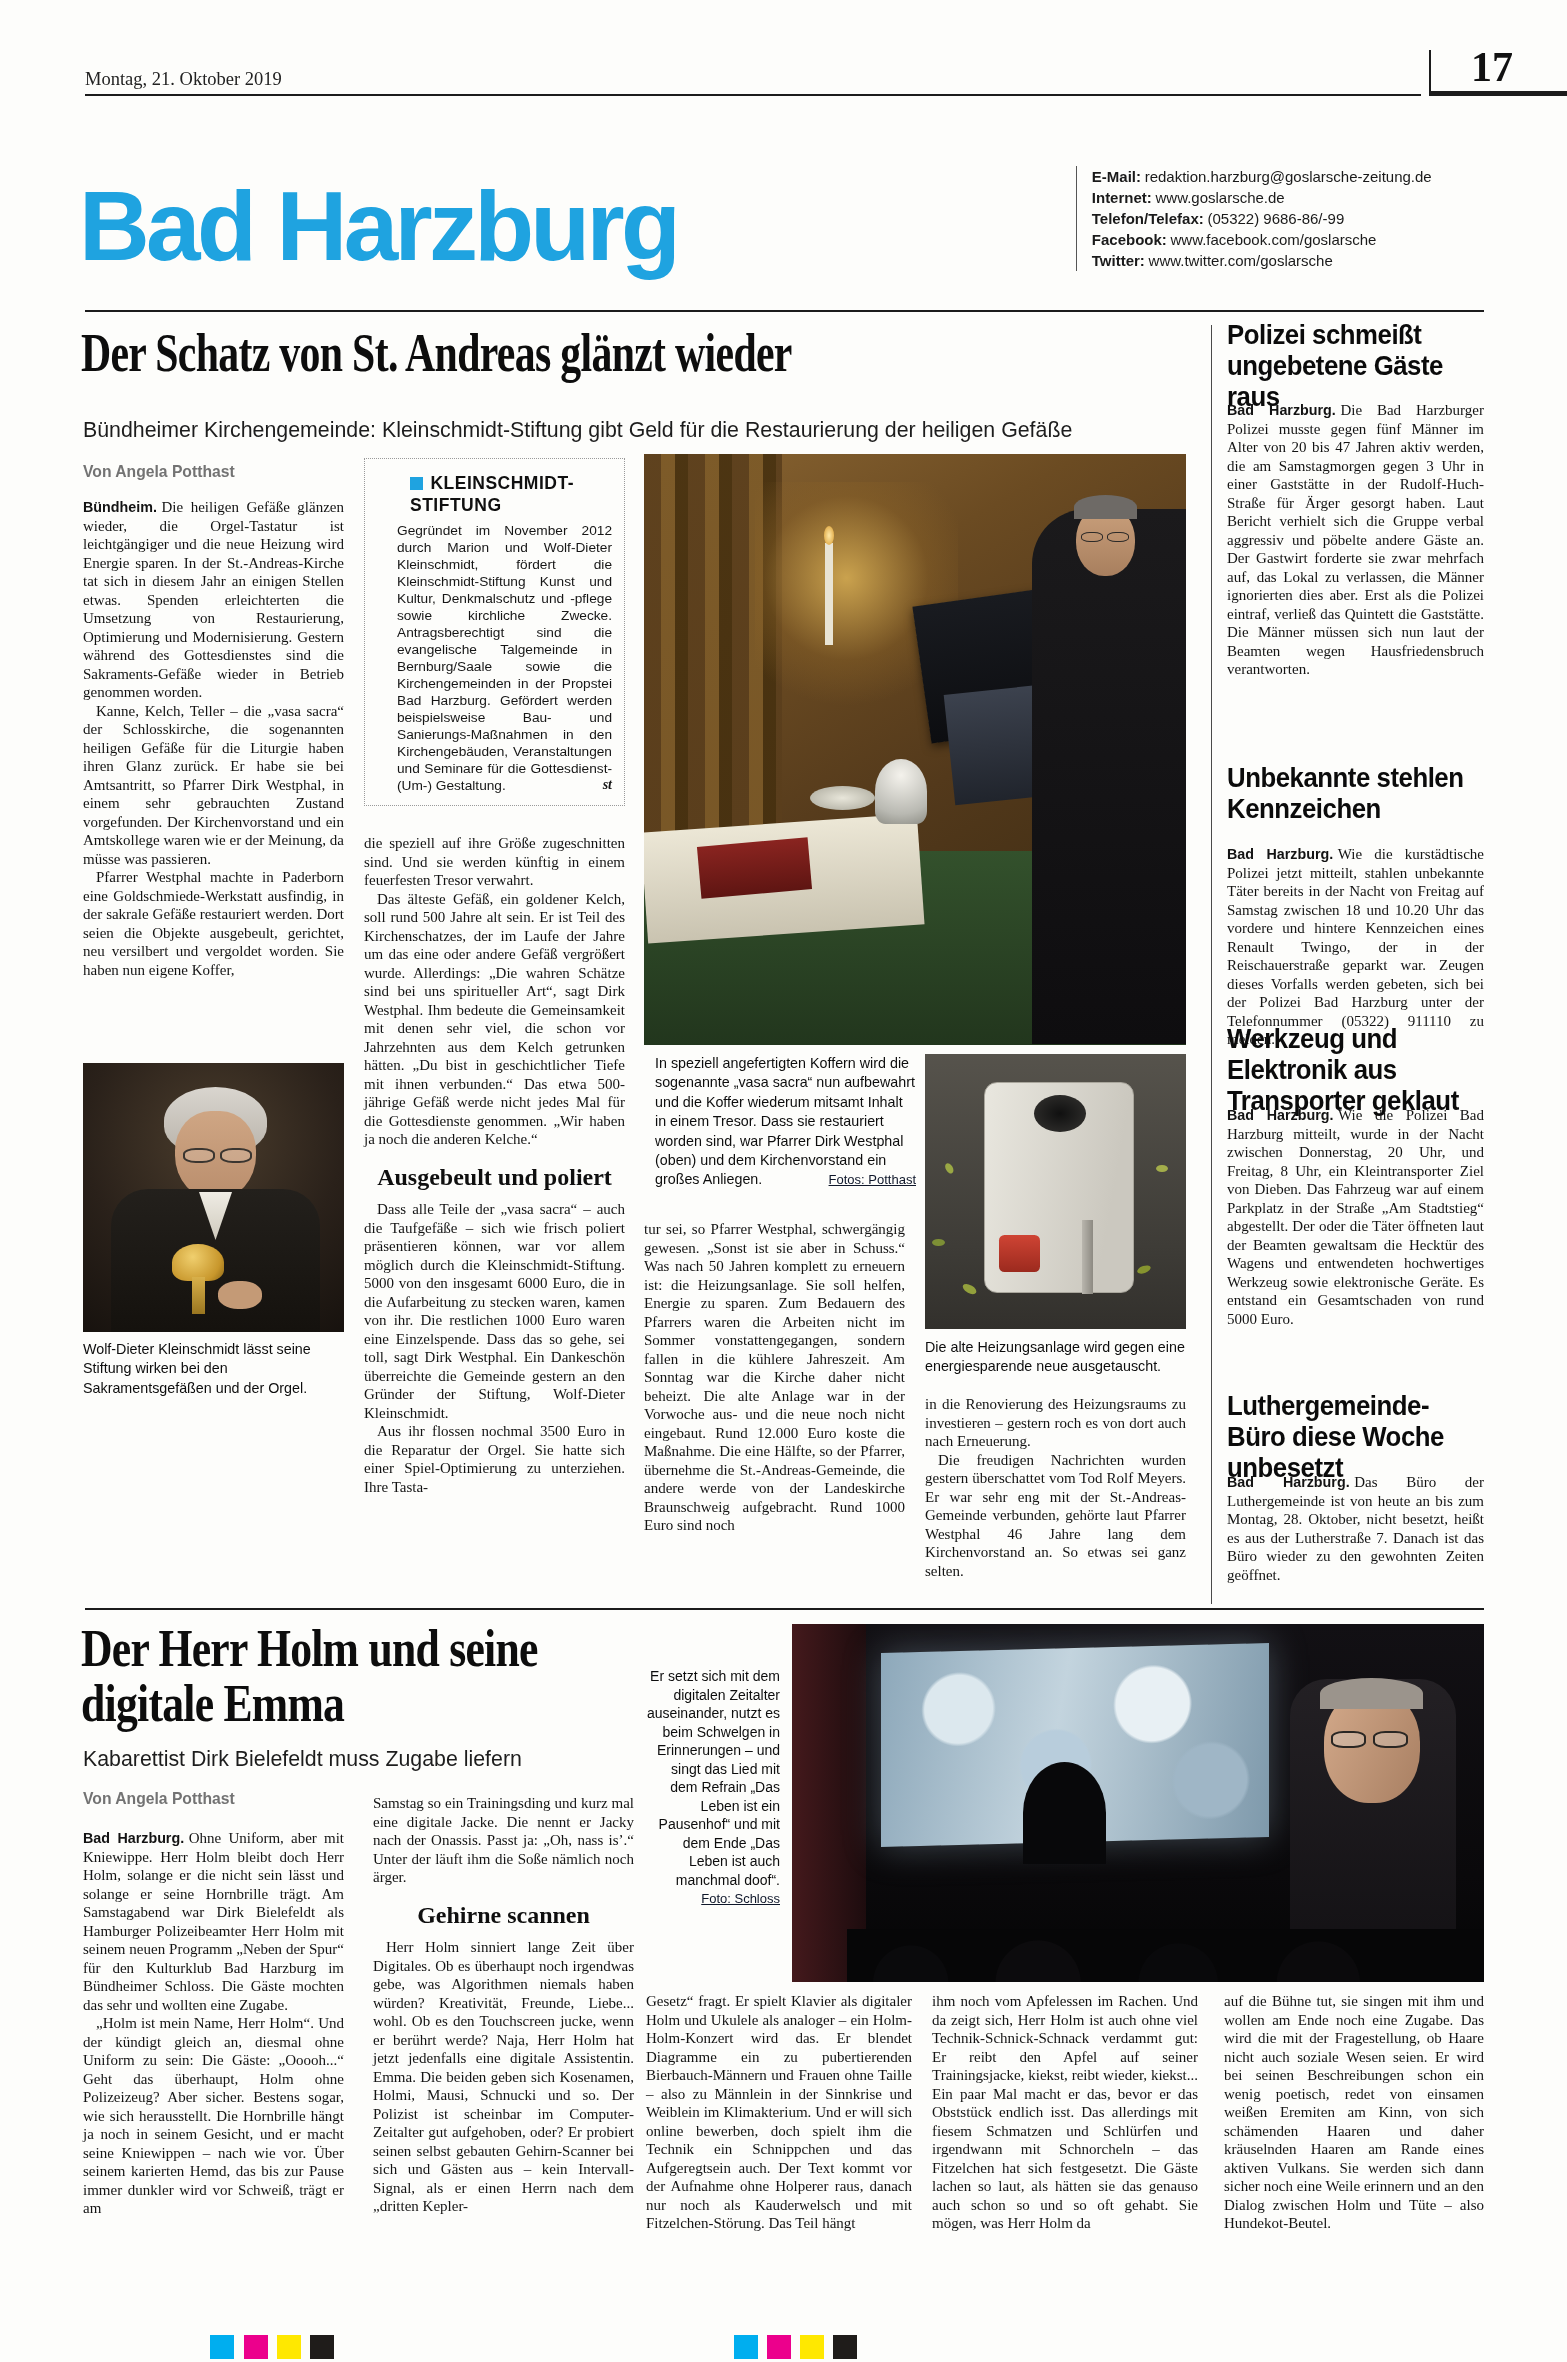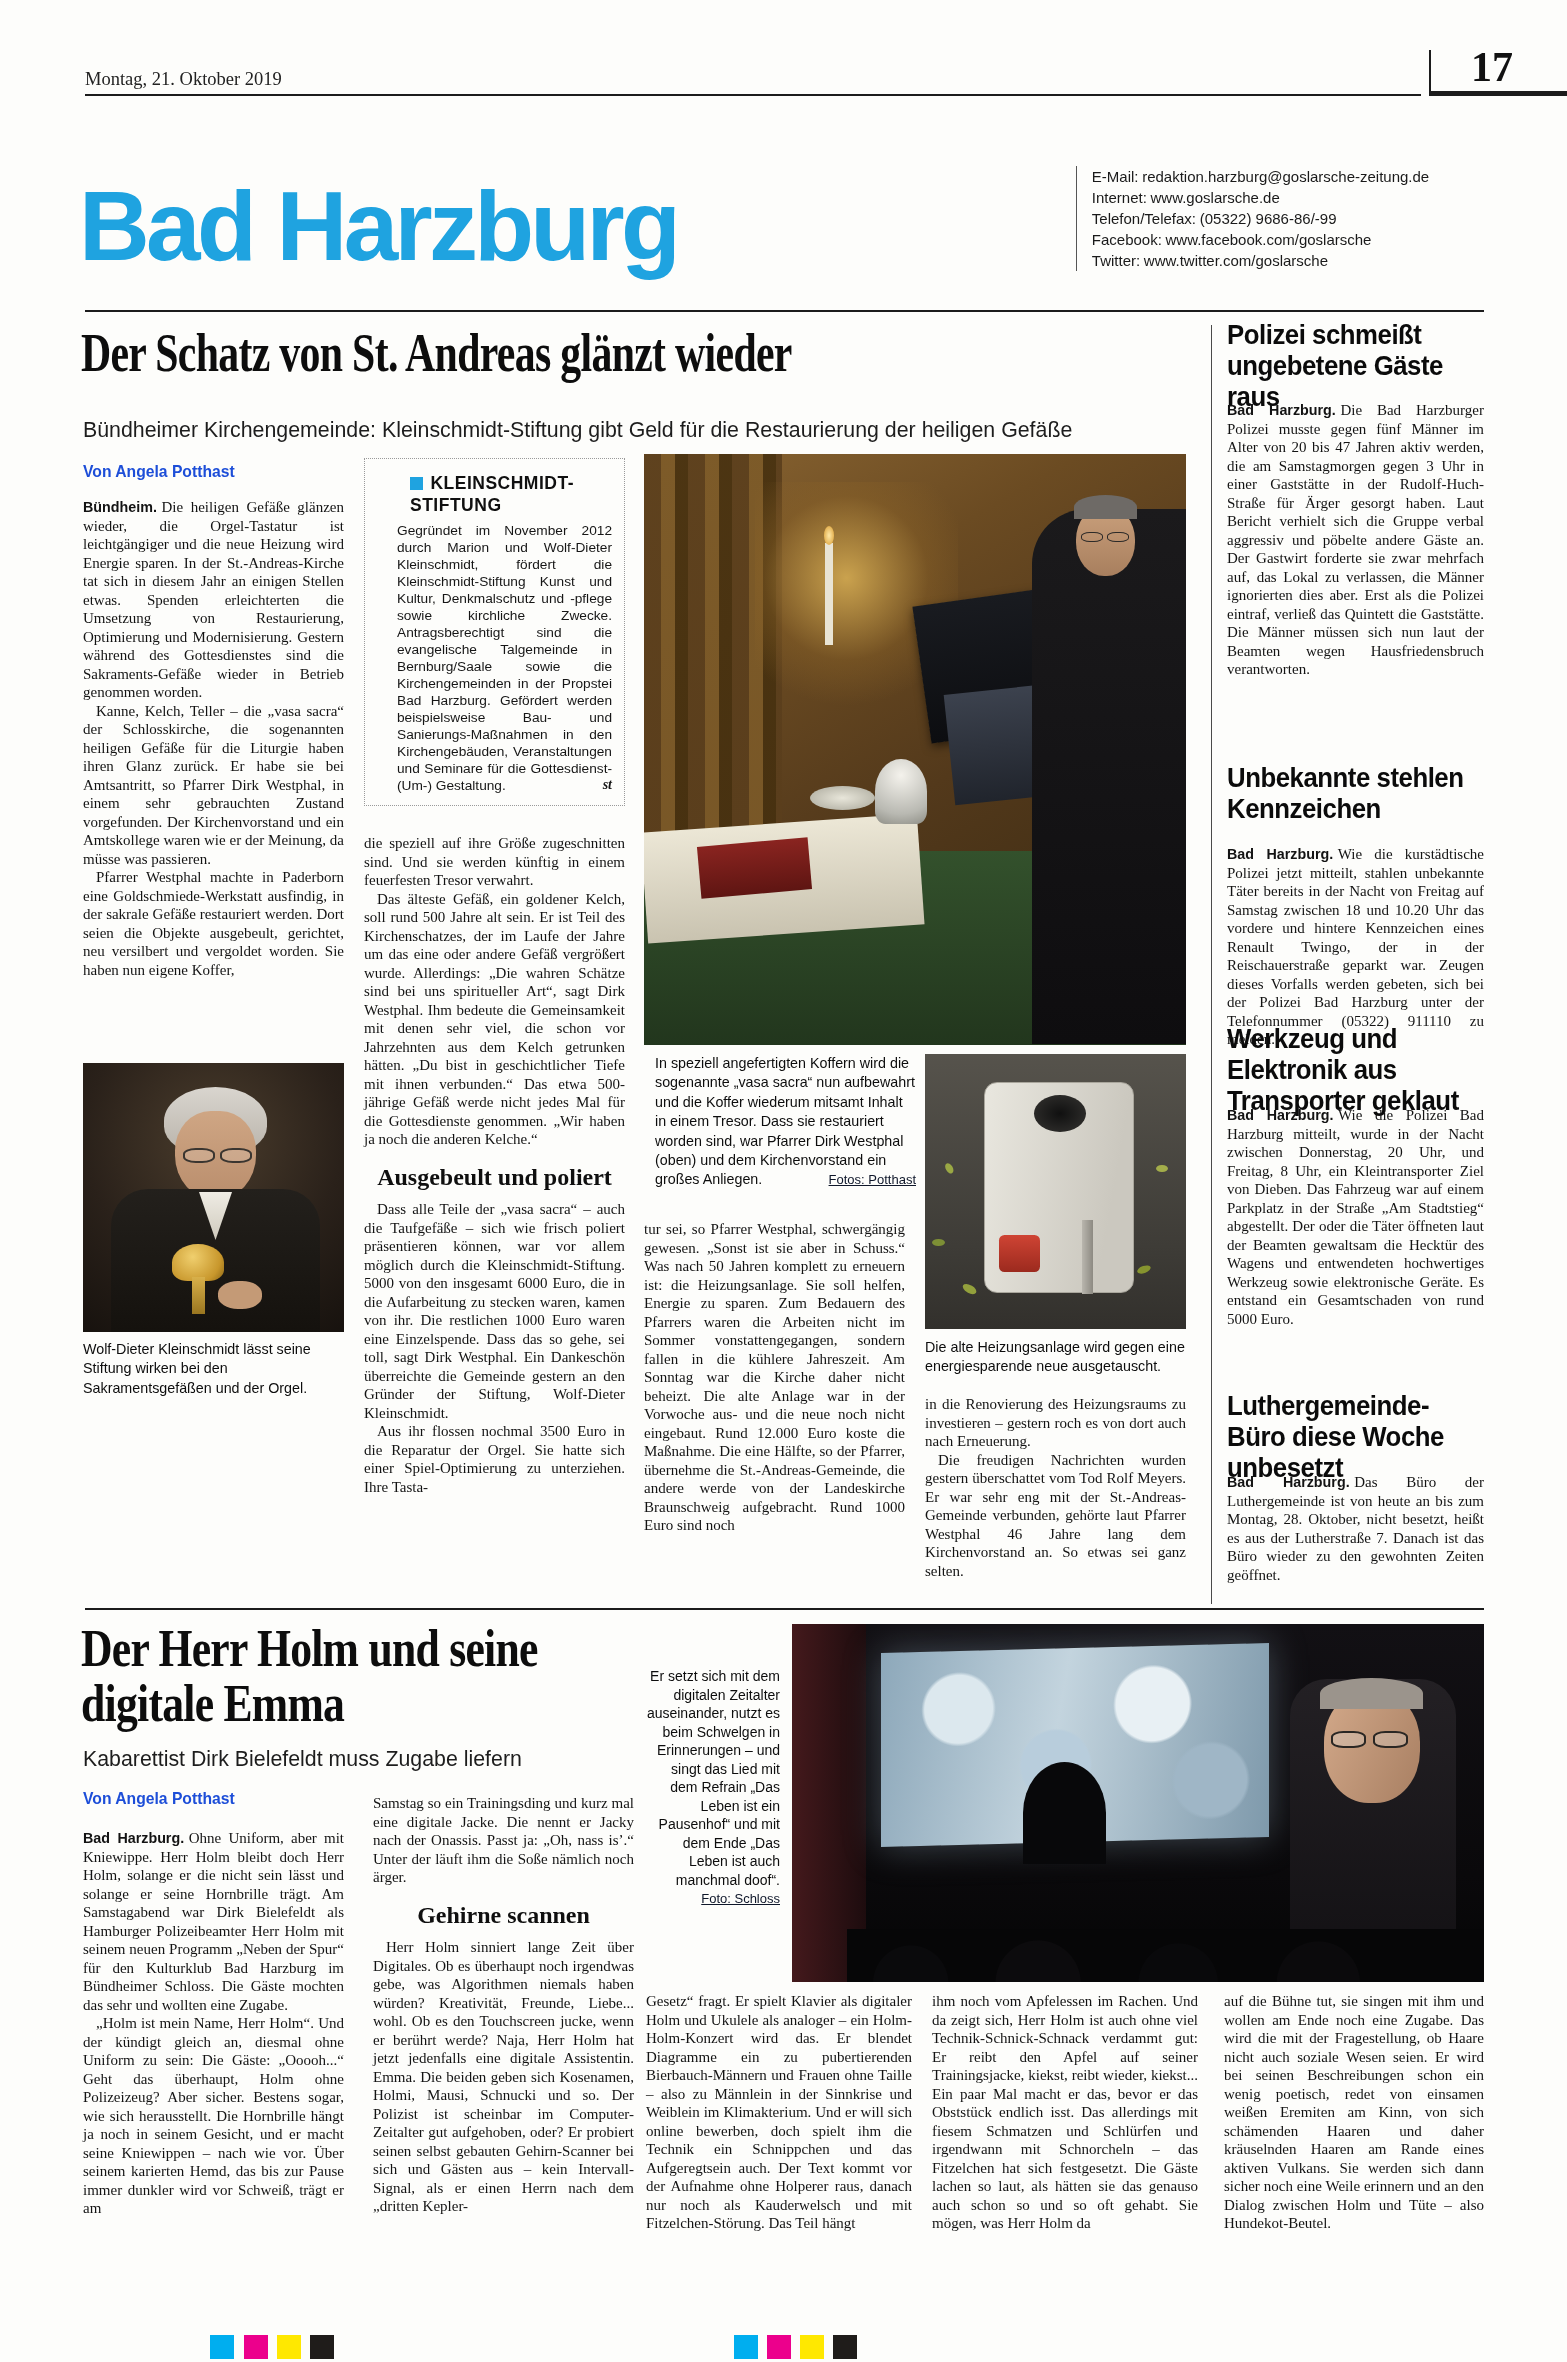--- a/index.html
+++ b/index.html
@@ -5,28 +5,28 @@
   html,body{margin:0;padding:0;background:#777;}
   .page{position:relative;width:1567px;height:2363px;background:#fdfdfb;margin:0 auto;overflow:hidden;
         font-family:"Liberation Serif",serif;color:#111;}
   .abs{position:absolute;}
   .rule{background:#1c1c1c;}
   
   .date{font:18.5px/22px "Liberation Serif",serif;color:#222;}
   .pagenum{font:700 42px/42px "Liberation Serif",serif;color:#111;text-align:right;}
   .masthead{font:700 98px/102px "Liberation Sans",sans-serif;letter-spacing:-3.7px;color:var(--accent,#1fa3e0);}
   .contact{border-left:1.8px solid #555;padding-left:14.8px;font:15px/21px "Liberation Sans",sans-serif;color:#1a1a1a;}
-  .contact b{font-weight:400;margin-right:3.7px;}
+  .contact b{font-weight:700;margin-right:3.7px;}
   
   .headline{font:700 55px/55px "Liberation Serif",serif;color:#0d0d0d;letter-spacing:-0.9px;
             transform:scaleX(0.76);transform-origin:left top;white-space:nowrap;}
   .headline2{font:700 52px/55px "Liberation Serif",serif;color:#0d0d0d;letter-spacing:-0.9px;
             transform:scaleX(0.84);transform-origin:left top;}
   .deck{font:22px/26px "Liberation Sans",sans-serif;color:#1d1d1d;transform:scaleX(0.97);transform-origin:left top;white-space:nowrap;}
-  .byline{font:700 15.7px/18.5px "Liberation Sans",sans-serif;color:#1d4ed8;}
+  .byline{font:700 15.7px/18.5px "Liberation Sans",sans-serif;color:#737373;}
   p{margin:0;}
   .body p{font:15px/18.5px "Liberation Serif",serif;text-align:justify;color:#131313;hyphens:auto;}
   .body p.ind{text-indent:13px;}
   .loc{font:700 14.3px/18.5px "Liberation Sans",sans-serif;margin-right:4.6px;hyphens:none;}
   .crosshead{font:700 24px/28px "Liberation Serif",serif;text-align:center;color:#0f0f0f;margin:14.8px 0 9.2px;}
   .cap{font:14.3px/19.4px "Liberation Sans",sans-serif;color:#0d0d0d;text-align:left;}
   .credit{float:right;font-size:13px;color:#0f172a;text-decoration:underline;}
   .cap-right{text-align:right;}
   .cap-right .credit{float:none;}
   .sb-title{font:800 28px/31px "Liberation Sans",sans-serif;letter-spacing:-0.5px;color:#0b0b0b;

